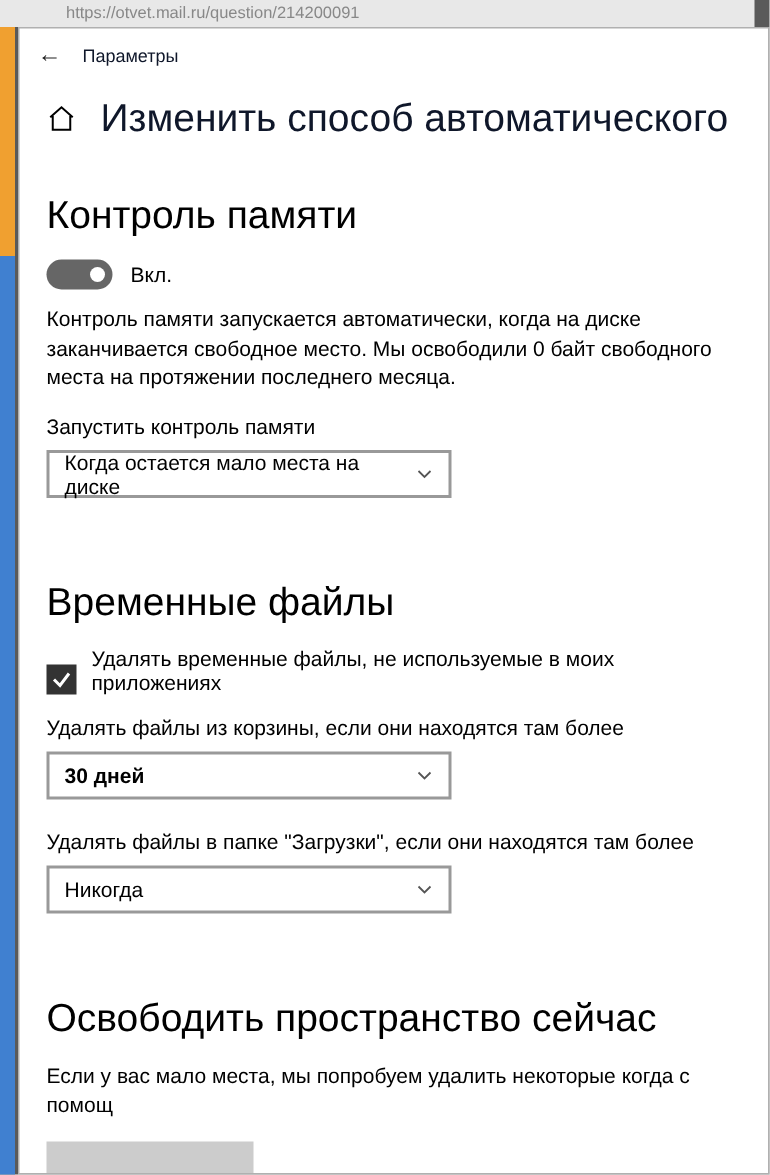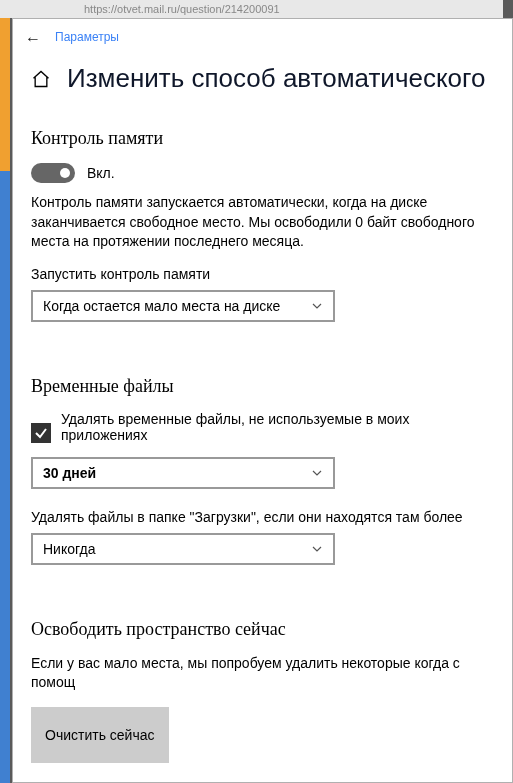--- a/index.html
+++ b/index.html
@@ -17,21 +17,21 @@
     }
     .browser-fragment {
       position: absolute;
       top: 0;
       left: 0;
       right: 10px;
       height: 18px;
       background: #e8e8e8;
       font-size: 11px;
       color: #888;
-      padding-left: 84px;
+      padding-left: 44px;
       line-height: 18px;
       overflow: hidden;
     }
     .left-strip {
       position: absolute;
       left: 0;
       top: 18px;
       bottom: 0;
       width: 10px;
       background: linear-gradient(to bottom, #f0a030 0%, #f0a030 20%, #4080d0 20%, #4080d0 100%);
@@ -54,21 +54,21 @@
     }
     .back-arrow {
       font-size: 16px;
       color: #222;
       margin-right: 14px;
       cursor: pointer;
       line-height: 1;
     }
     .win-title {
       font-size: 12px;
-      color: #3b82f6;
+      color: #0f172a;
     }
     .content {
       padding: 0 18px 20px 18px;
     }
     .page-title-row {
       display: flex;
       align-items: center;
       margin-top: 8px;
       margin-bottom: 34px;
     }
@@ -81,25 +81,24 @@
       height: 20px;
       display: block;
     }
     .page-title {
       font-size: 26px;
       font-weight: 400;
       color: #0f172a;
       white-space: nowrap;
     }
     .section-title {
-      font-size: 18px;
+      font-size: 26px;
       font-weight: 400;
       color: #000;
       margin-bottom: 14px;
-      font-family: Liberation Serif, serif;
     }
     .toggle-row {
       display: flex;
       align-items: center;
       margin-bottom: 10px;
     }
     .toggle {
       width: 44px;
       height: 20px;
       border-radius: 10px;
@@ -126,21 +125,21 @@
       color: #000;
       line-height: 1.4;
       margin-bottom: 14px;
     }
     .field-label {
       font-size: 14px;
       color: #000;
       margin-bottom: 8px;
     }
     .dropdown {
-      width: 304px;
+      width: 270px;
       height: 32px;
       border: 2px solid #999999;
       background: #fff;
       display: flex;
       align-items: center;
       justify-content: space-between;
       padding: 0 10px;
       font-size: 14px;
       color: #000;
       cursor: pointer;
@@ -249,20 +248,21 @@
 
     <div class="checkbox-row">
       <div class="checkbox">
         <svg viewBox="0 0 14 14" fill="none" stroke="#fff" stroke-width="2">
             <path d="M2 7 L6 11 L12 3"></path>
           </svg>
       </div>
       <span class="checkbox-label">Удалять временные файлы, не используемые в моих приложениях</span>
     </div>
 
+    <div class="field-label">Удалять файлы из корзины, если они находятся там более</div>
     <div class="dropdown mb-large">
       <span>30 дней</span>
       <span class="chevron">
         <svg viewBox="0 0 12 12" fill="none" stroke="#555" stroke-width="1.2">
             <path d="M2 4 L6 8 L10 4"></path>
           </svg>
       </span>
     </div>
 
     <div class="field-label">Удалять файлы в папке "Загрузки", если они находятся там более</div>

